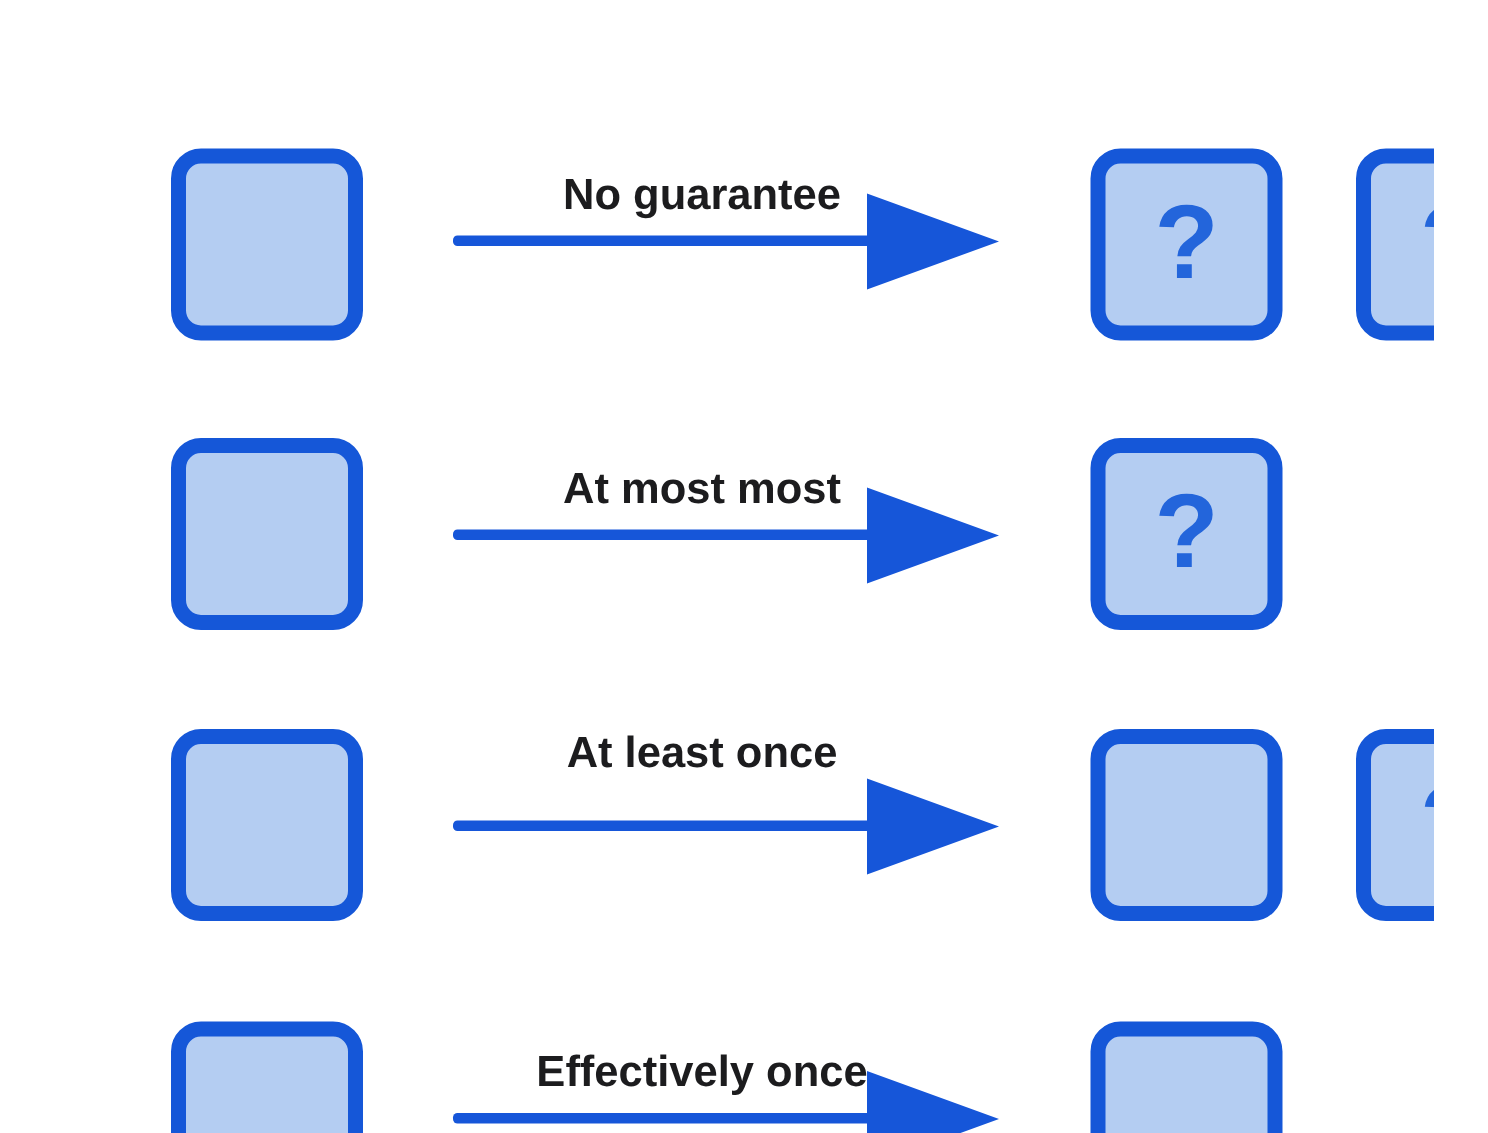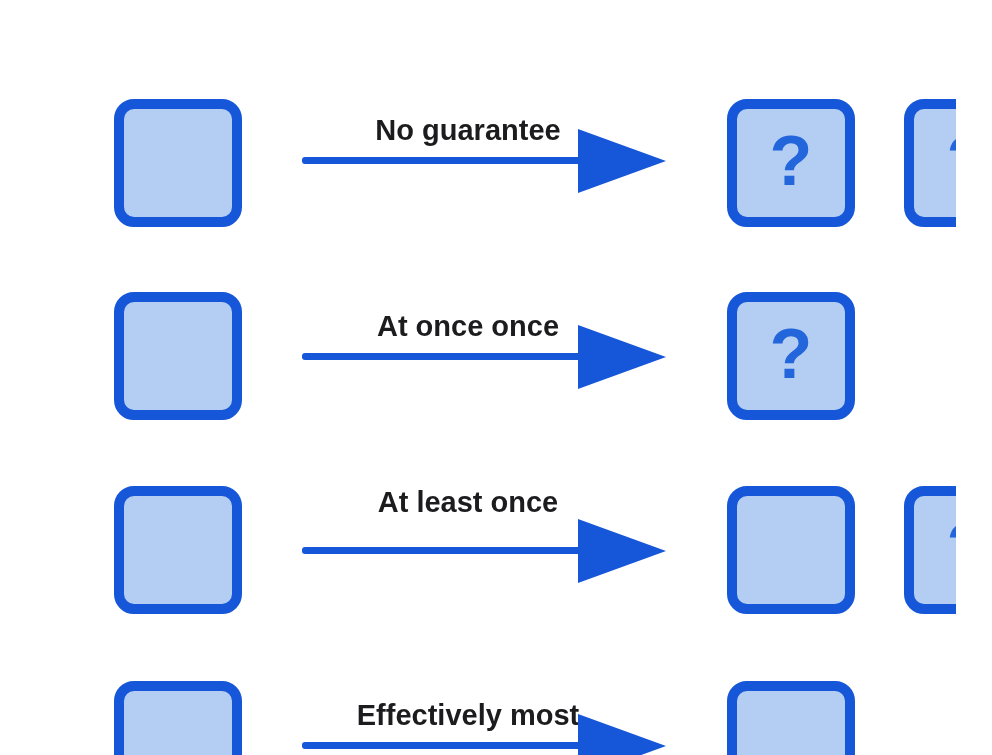--- a/index.html
+++ b/index.html
@@ -93,21 +93,21 @@
     </div>
     <div class="square pos-out2">
       <span class="mark">?</span>
     </div>
   </div>
 
   <div class="row r2">
     <div class="square pos-src">
       <span class="mark"></span>
     </div>
-    <div class="arrow-label">At once once</div>
+    <div class="arrow-label">At most most</div>
     <div class="arrow-line"></div>
     <div class="arrow-head"></div>
     <div class="square pos-out1">
       <span class="mark">?</span>
     </div>
   </div>
 
   <div class="row r3">
     <div class="square pos-src">
       <span class="mark"></span>
@@ -120,21 +120,21 @@
     </div>
     <div class="square pos-out2">
       <span class="mark">?</span>
     </div>
   </div>
 
   <div class="row r4">
     <div class="square pos-src">
       <span class="mark"></span>
     </div>
-    <div class="arrow-label">Effectively most</div>
+    <div class="arrow-label">Effectively once</div>
     <div class="arrow-line"></div>
     <div class="arrow-head"></div>
     <div class="square pos-out1">
       <span class="mark"></span>
     </div>
   </div>
 
 </div>
 
 </body></html>

